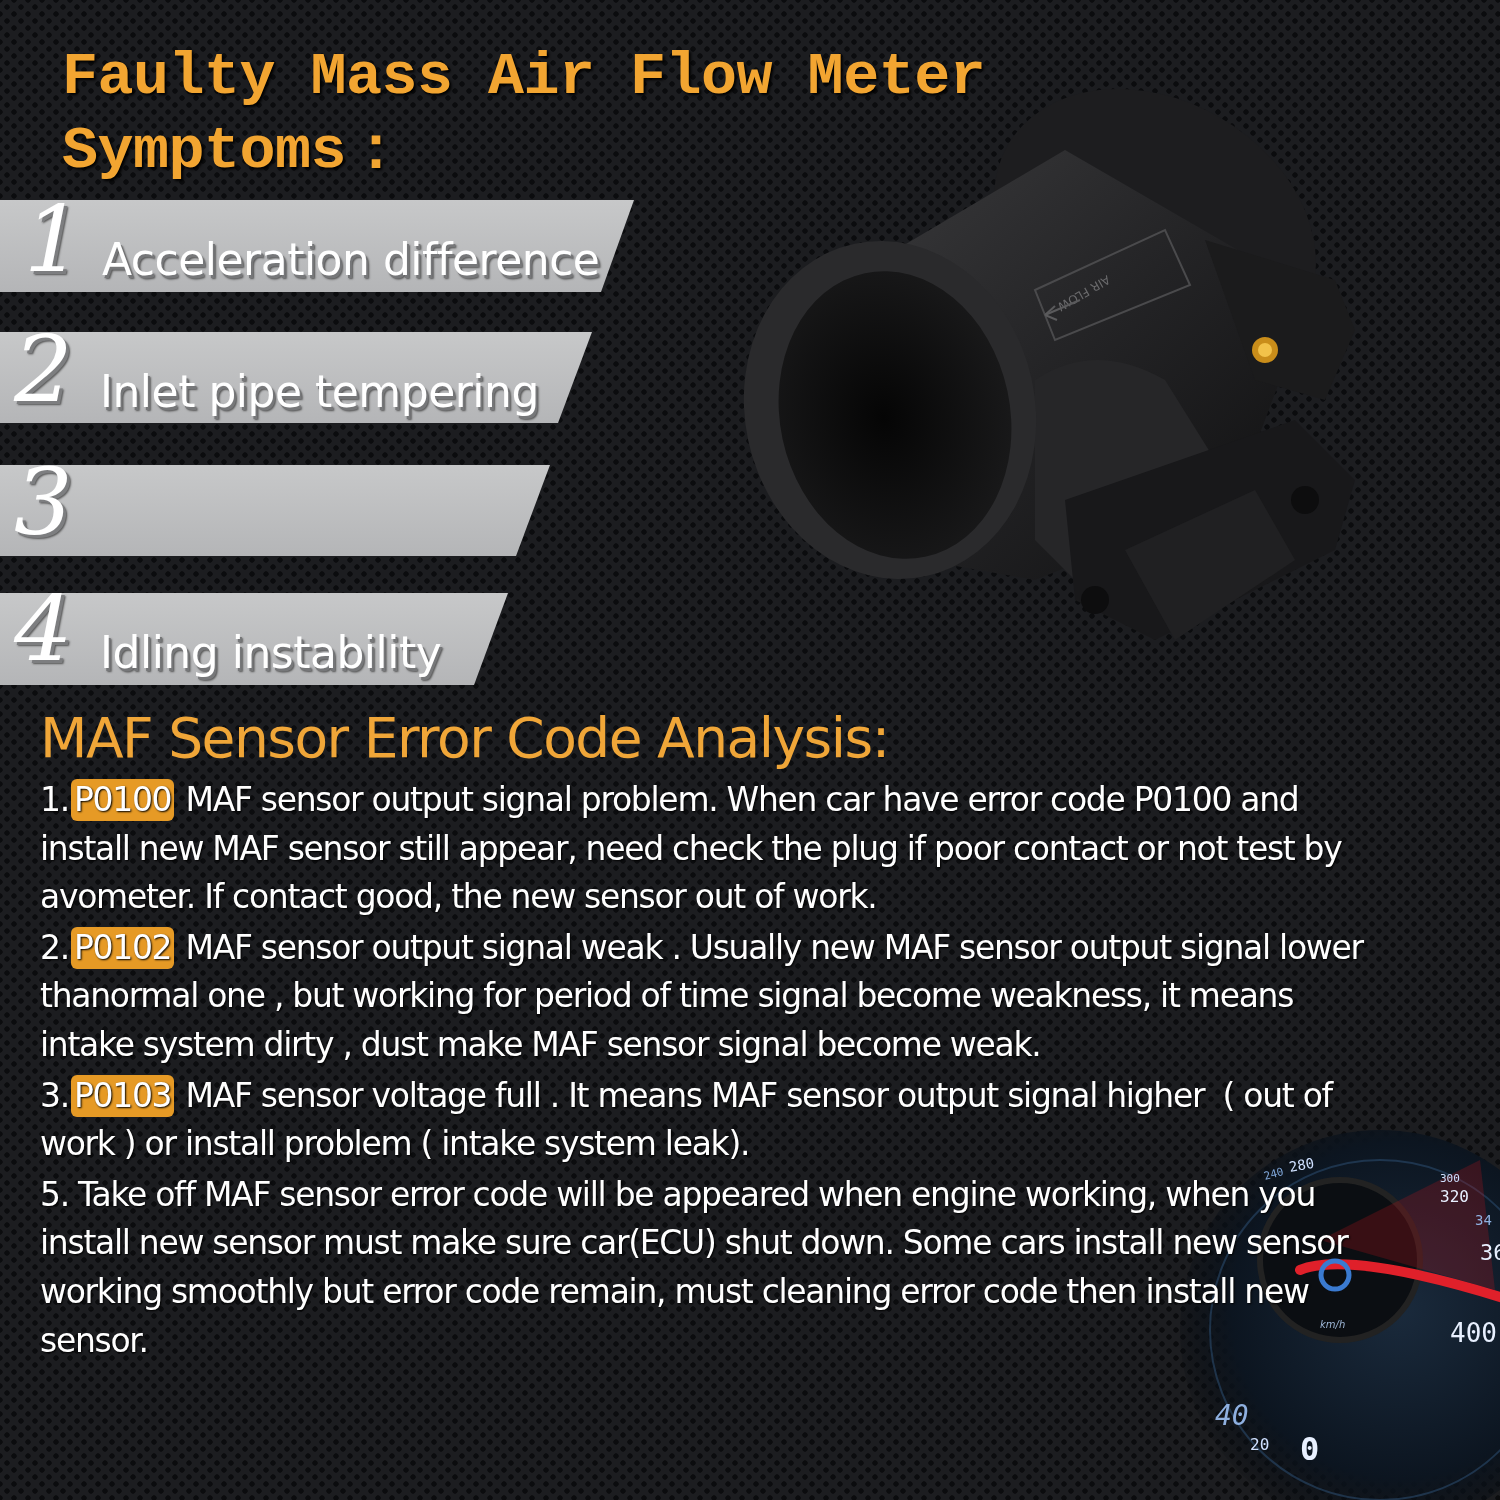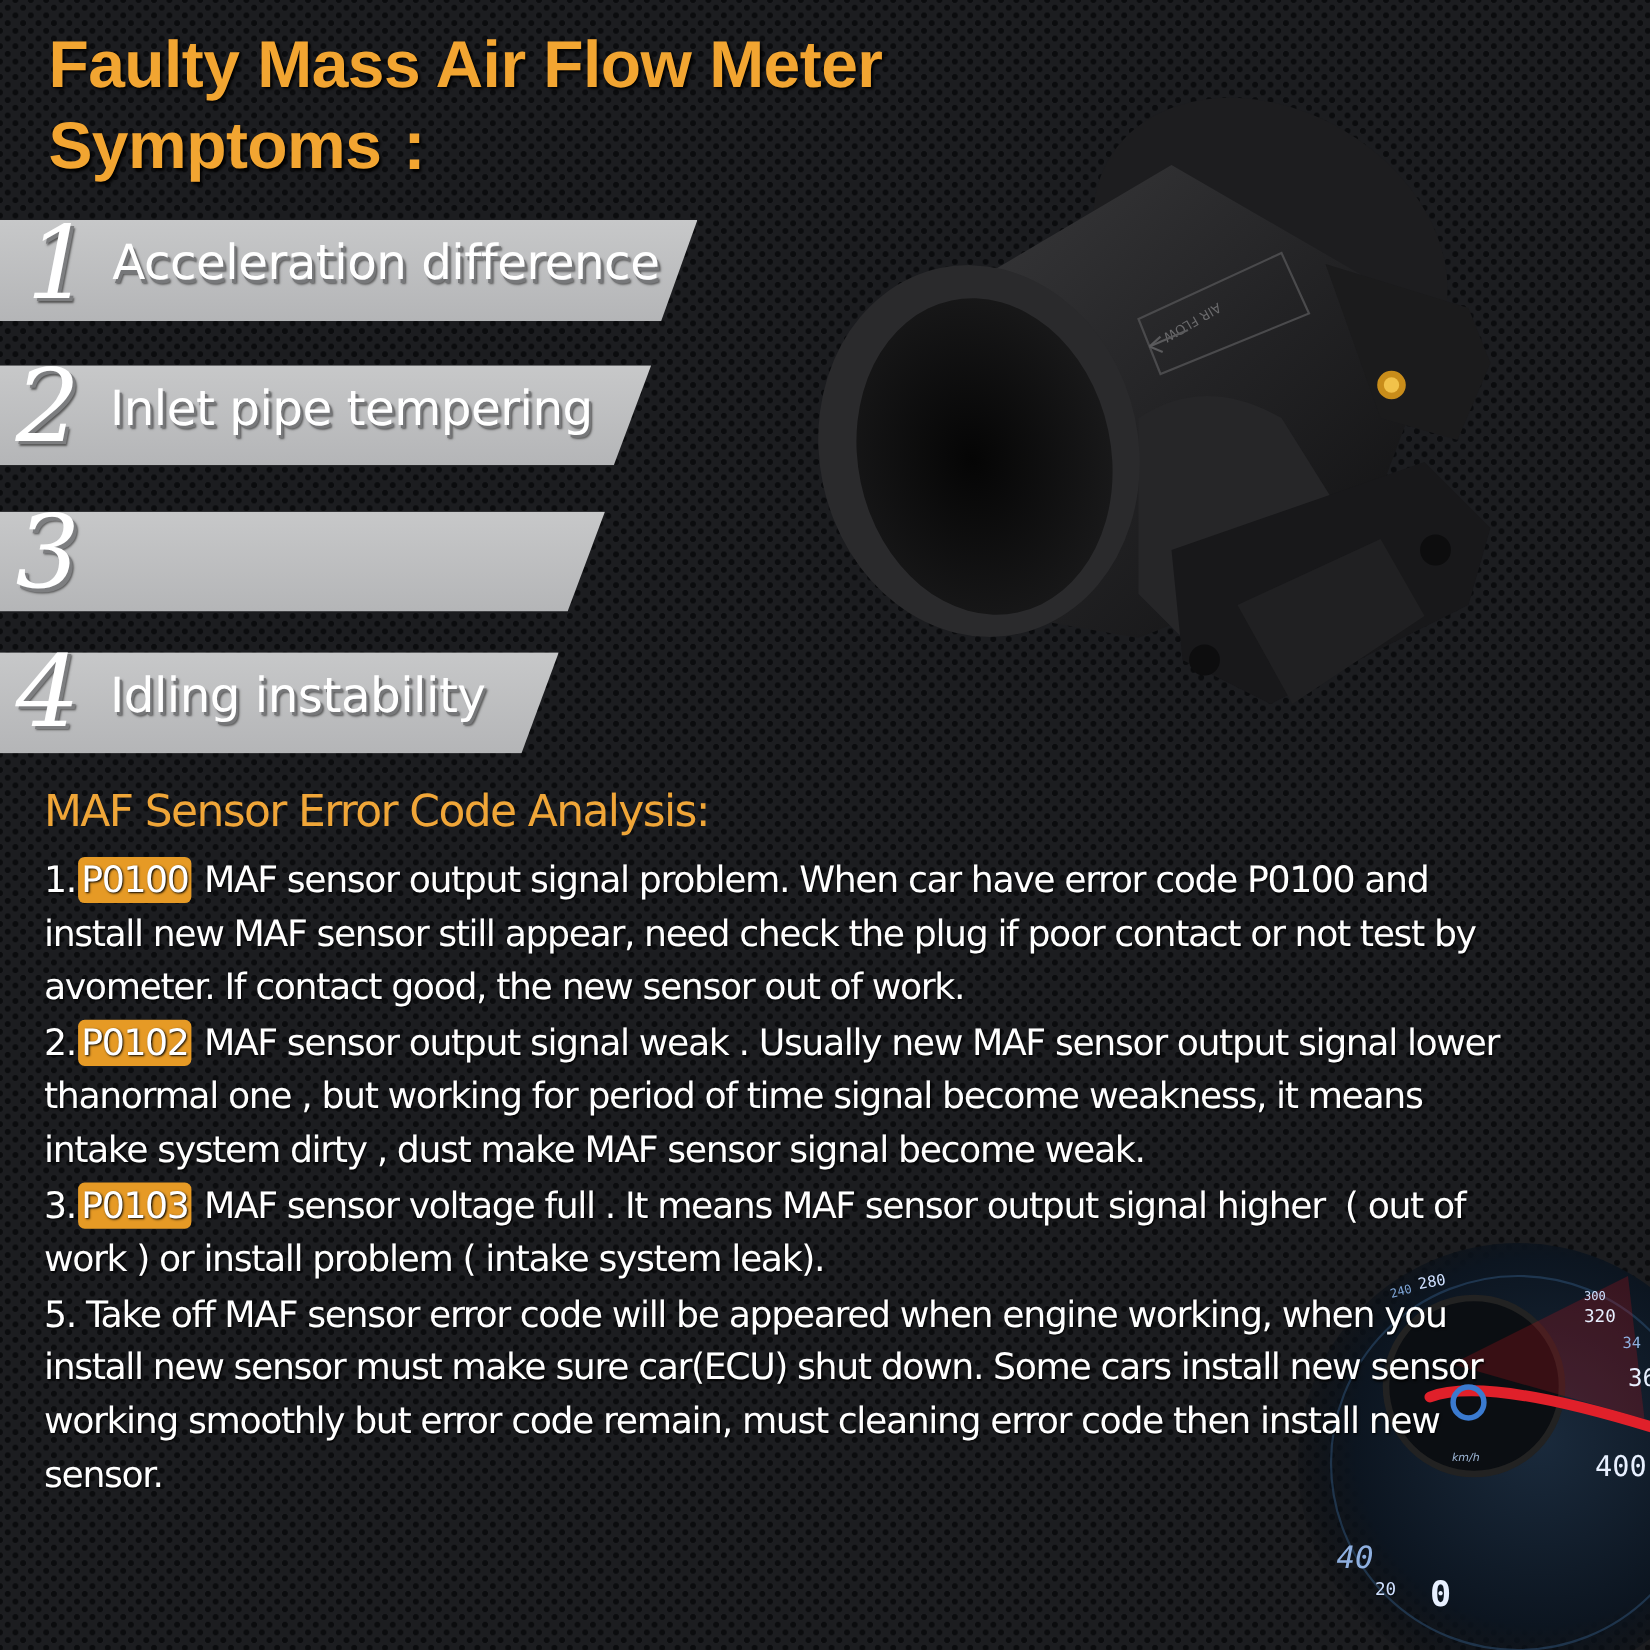--- a/index.html
+++ b/index.html
@@ -7,45 +7,45 @@
     width:1500px; height:1500px; position:relative; overflow:hidden;
     background-color:#1c1d20;
     background-image:
       radial-gradient(circle at 50% 50%, #0b0c0e 2.4px, transparent 3px),
       radial-gradient(circle at 50% 50%, #0b0c0e 2.4px, transparent 3px);
     background-size:14px 14px, 14px 14px;
     background-position:0 0, 7px 7px;
     font-family:"DejaVu Sans", sans-serif;
   }
   .title {
-    position:absolute; left:44px; top:22px; margin:0;
-    font-family:Liberation Sans, sans-serif; font-weight:bold;
+    position:absolute; left:44px; top:22px; margin:18px;
+    font-family:Liberation Mono, monospace; font-weight:bold;
     font-size:60px; line-height:74px; color:#f2a531;
     text-shadow:2px 2px 3px #000; letter-spacing:-0.5px;
   }
   .banner {
     position:absolute; left:0; height:92px;
     background:linear-gradient(180deg,#c7c8c9 0%,#b4b5b7 100%);
   }
   .banner-num {
     position:absolute; font-family:"DejaVu Serif", serif; font-style:italic;
     font-size:92px; line-height:92px; color:#fff;
     text-shadow:3px 3px 0 #7d7e80, 4px 4px 2px #555;
   }
   .banner-label {
-    position:absolute; left:100px; top:12px; font-family:"DejaVu Sans", sans-serif;
+    position:absolute; left:100px; top:32px; font-family:"DejaVu Sans", sans-serif;
     font-size:44px; line-height:56px; color:#fff; white-space:nowrap;
     text-shadow:2px 3px 0 #767779, 3px 4px 2px #555; letter-spacing:-0.5px;text-align:center;
   }
   .product {
     position:absolute; left:735px; top:80px; width:640px; height:610px;
   }
   .section-title {
     position:absolute; left:40px; top:700px; margin:0;
-    font-family:"DejaVu Sans", sans-serif; font-size:40px; line-height:76px;
+    font-family:"DejaVu Sans", sans-serif; font-size:55px; line-height:76px;
     color:#f0a638; letter-spacing:-1.5px; font-weight:normal;
   }
   .gauge {
     position:absolute; left:1150px; top:1120px; width:360px; height:390px;
   }
   .analysis {
     position:absolute; left:40px; top:776px; width:1360px;
     font-family:"DejaVu Sans", sans-serif; font-size:33px; line-height:48.6px;
     color:#ffffff; letter-spacing:-1.3px; text-shadow:1px 1px 2px #000;
   }

